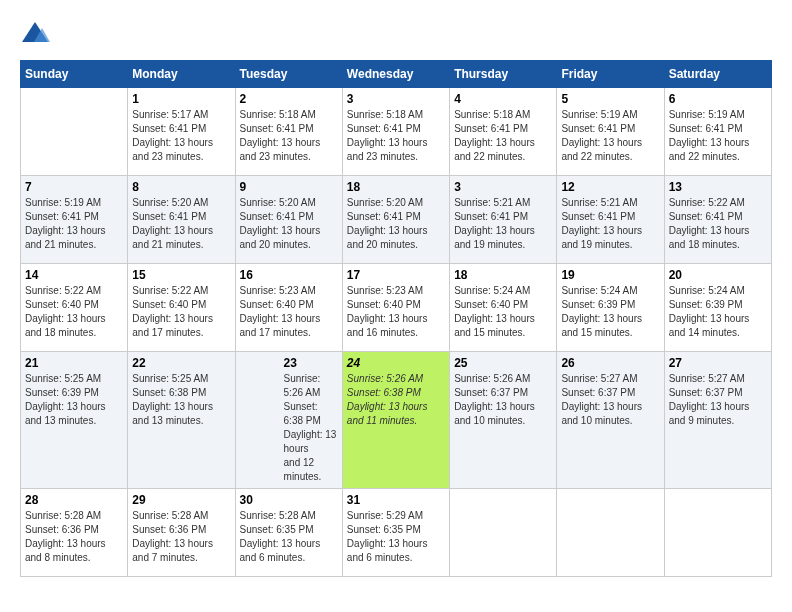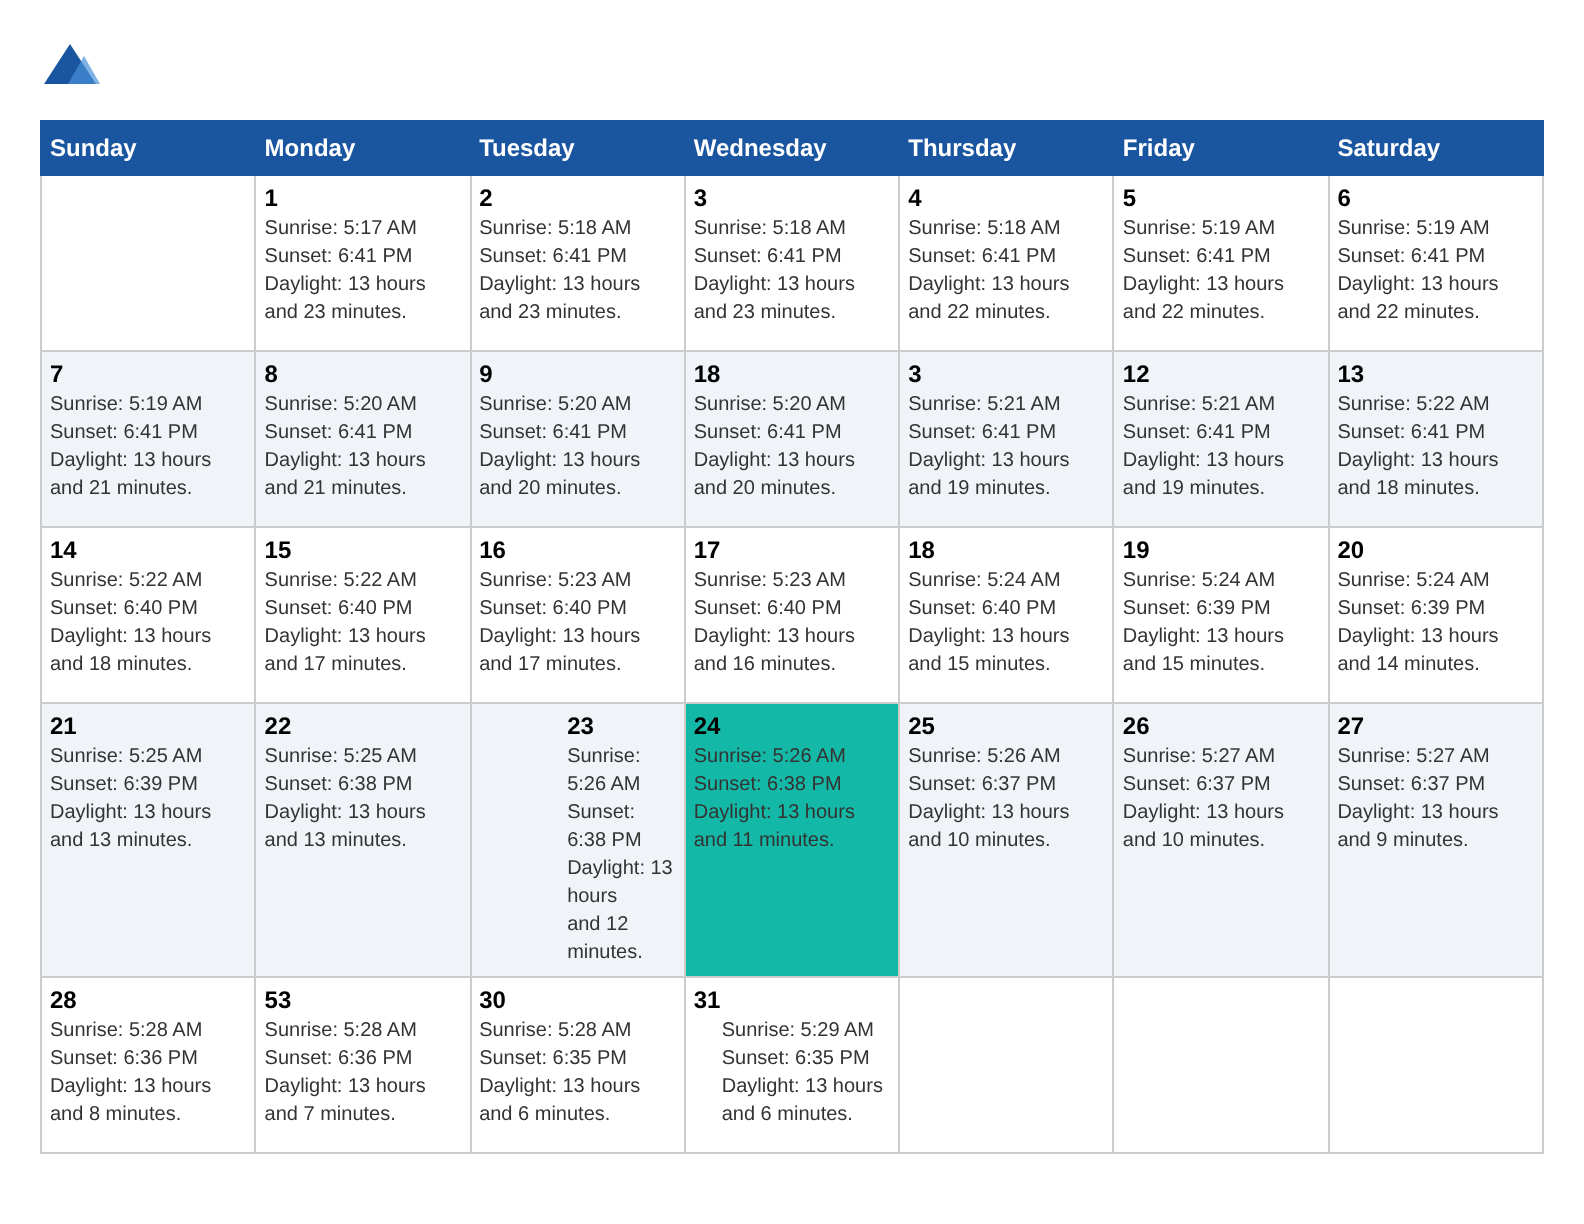--- a/index.html
+++ b/index.html
@@ -276,21 +276,21 @@
 Daylight: 13 hours
 and 13 minutes.</div>
         </td>
         <td style="background-color: rgb(240, 244, 248); padding-left: 48px;">
           <div class="day-num">23</div>
           <div class="day-info" style="white-space: pre-line;">Sunrise: 5:26 AM
 Sunset: 6:38 PM
 Daylight: 13 hours
 and 12 minutes.</div>
         </td>
-        <td style="background-color: #14b8a6;">
+        <td style="background-color: #bef264; font-style: italic;">
           <div class="day-num">24</div>
           <div class="day-info" style="white-space: pre-line;">Sunrise: 5:26 AM
 Sunset: 6:38 PM
 Daylight: 13 hours
 and 11 minutes.</div>
         </td>
         <td style="background-color: rgb(240, 244, 248);">
           <div class="day-num">25</div>
           <div class="day-info" style="white-space: pre-line;">Sunrise: 5:26 AM
 Sunset: 6:37 PM
@@ -314,36 +314,36 @@
       </tr>
       <tr>
         <td style="background-color: rgb(255, 255, 255);">
           <div class="day-num">28</div>
           <div class="day-info" style="white-space: pre-line;">Sunrise: 5:28 AM
 Sunset: 6:36 PM
 Daylight: 13 hours
 and 8 minutes.</div>
         </td>
         <td style="background-color: rgb(255, 255, 255);">
-          <div class="day-num">53</div>
+          <div class="day-num">29</div>
           <div class="day-info" style="white-space: pre-line;">Sunrise: 5:28 AM
 Sunset: 6:36 PM
 Daylight: 13 hours
 and 7 minutes.</div>
         </td>
         <td style="background-color: rgb(255, 255, 255);">
           <div class="day-num">30</div>
           <div class="day-info" style="white-space: pre-line;">Sunrise: 5:28 AM
 Sunset: 6:35 PM
 Daylight: 13 hours
 and 6 minutes.</div>
         </td>
         <td style="background-color: rgb(255, 255, 255);">
           <div class="day-num">31</div>
-          <div class="day-info" style="white-space: pre-line; margin-left: 14px;">Sunrise: 5:29 AM
+          <div class="day-info" style="white-space: pre-line;">Sunrise: 5:29 AM
 Sunset: 6:35 PM
 Daylight: 13 hours
 and 6 minutes.</div>
         </td>
         <td class="empty-cell"></td>
         <td class="empty-cell"></td>
         <td class="empty-cell"></td>
       </tr>
     </tbody>
 </table>

